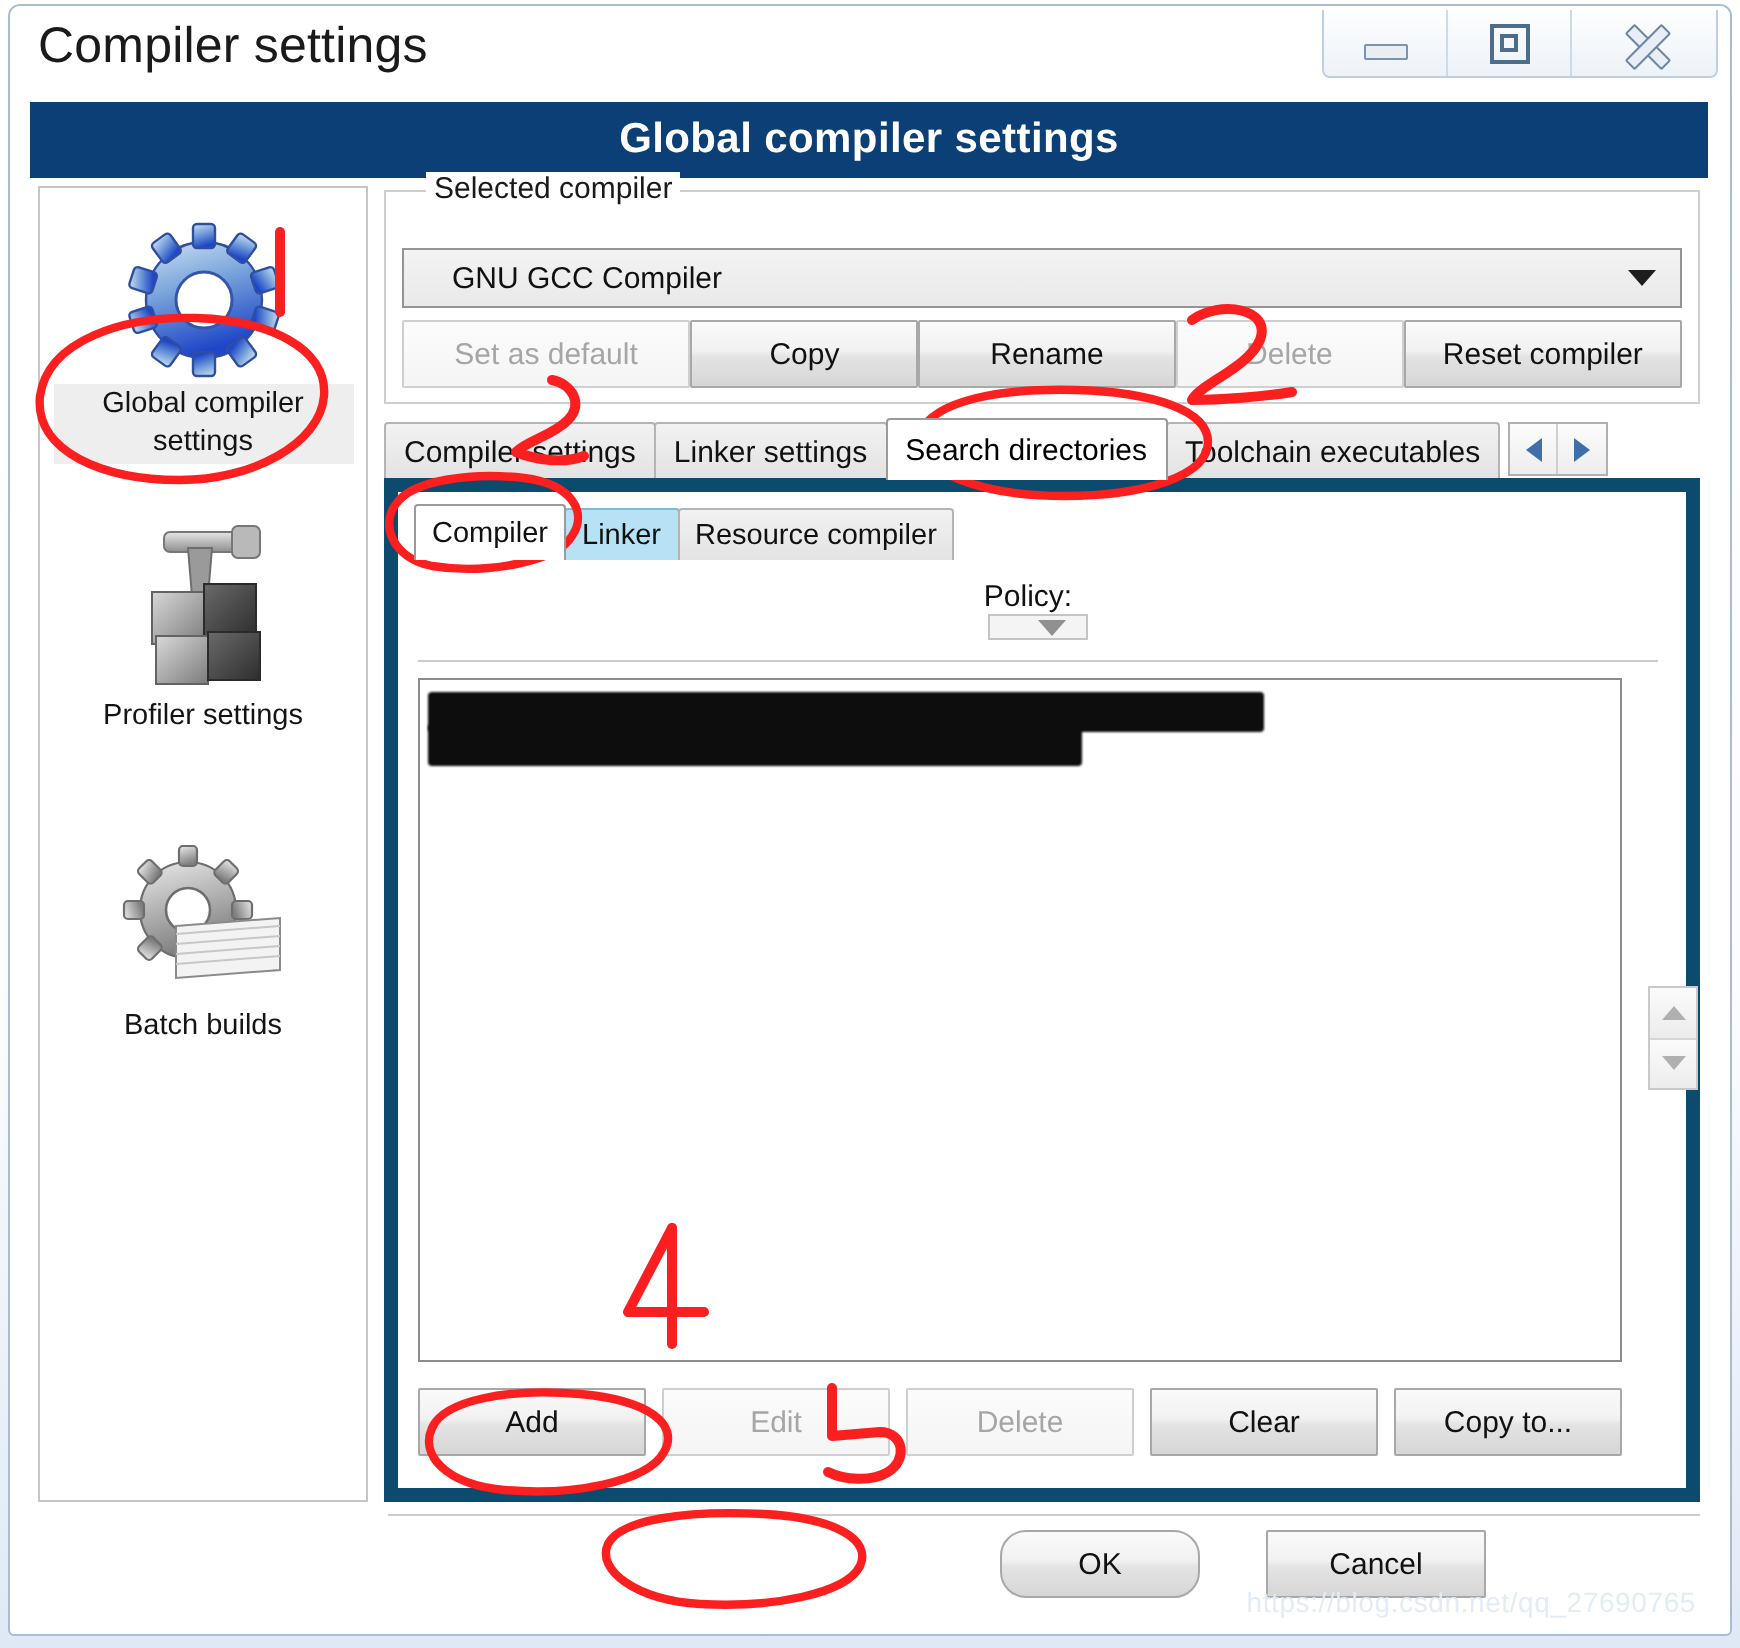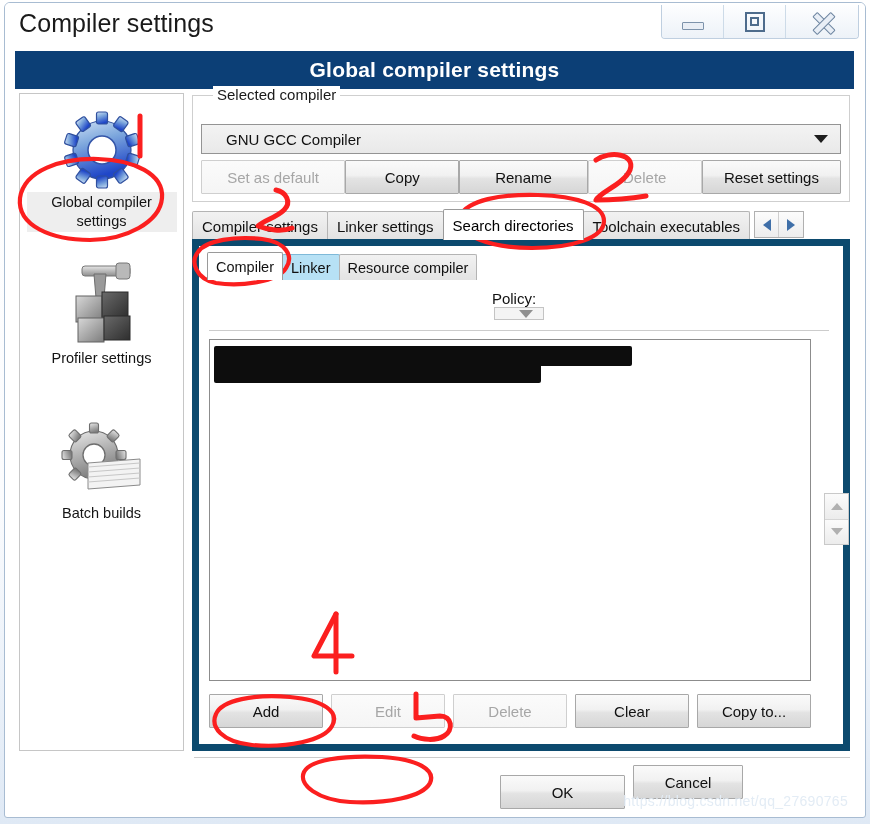--- a/index.html
+++ b/index.html
@@ -256,21 +256,21 @@
   .list-btns .btn { width: 114px; height: 34px; }
 
   
   .footer-sep {
     position: absolute; left: 4px; top: 666px; right: 4px;
     height: 1px; background: #cccccc;
   }
   .footer {
     position: absolute; left: 0; top: 672px; right: 0; height: 60px;
   }
-  .ok-btn     { position: absolute; left: 310px; top: 12px; width: 125px; height: 34px; }
+  .ok-btn     { position: absolute; left: 310px; top: 2px; width: 100px; height: 34px; border-radius: 13px; }
   .cancel-btn { position: absolute; left: 443px; top: 2px; width: 110px; height: 34px; }
 
   .watermark {
     position: absolute; right: 6px; top: 30px;
     font-size: 14px; color: #e3ecf5; letter-spacing: .3px;
     white-space: nowrap;
   }
 
   
   .annots { position: absolute; inset: 0; pointer-events: none; }
@@ -410,21 +410,21 @@
           <div class="combo">
             <span class="combo-val">GNU GCC Compiler</span>
             <span class="combo-arrow"></span>
           </div>
 
           <div class="btn-row">
             <div class="btn disabled" style="width:145px;height:34px">Set as default</div>
             <div class="btn" style="width:115px;height:34px">Copy</div>
             <div class="btn" style="width:129px;height:34px">Rename</div>
             <div class="btn disabled" style="width:115px;height:34px">Delete</div>
-            <div class="btn" style="width:140px;height:34px">Reset settings</div>
+            <div class="btn" style="width:140px;height:34px">Reset compiler</div>
           </div>
         </div>
 
         <div class="tabstrip">
           <div class="tab">Compiler settings</div>
           <div class="tab">Linker settings</div>
           <div class="tab active">Search directories</div>
           <div class="tab">Toolchain executables</div>
           <div class="tab-scroll">
             <div class="ts-btn">

